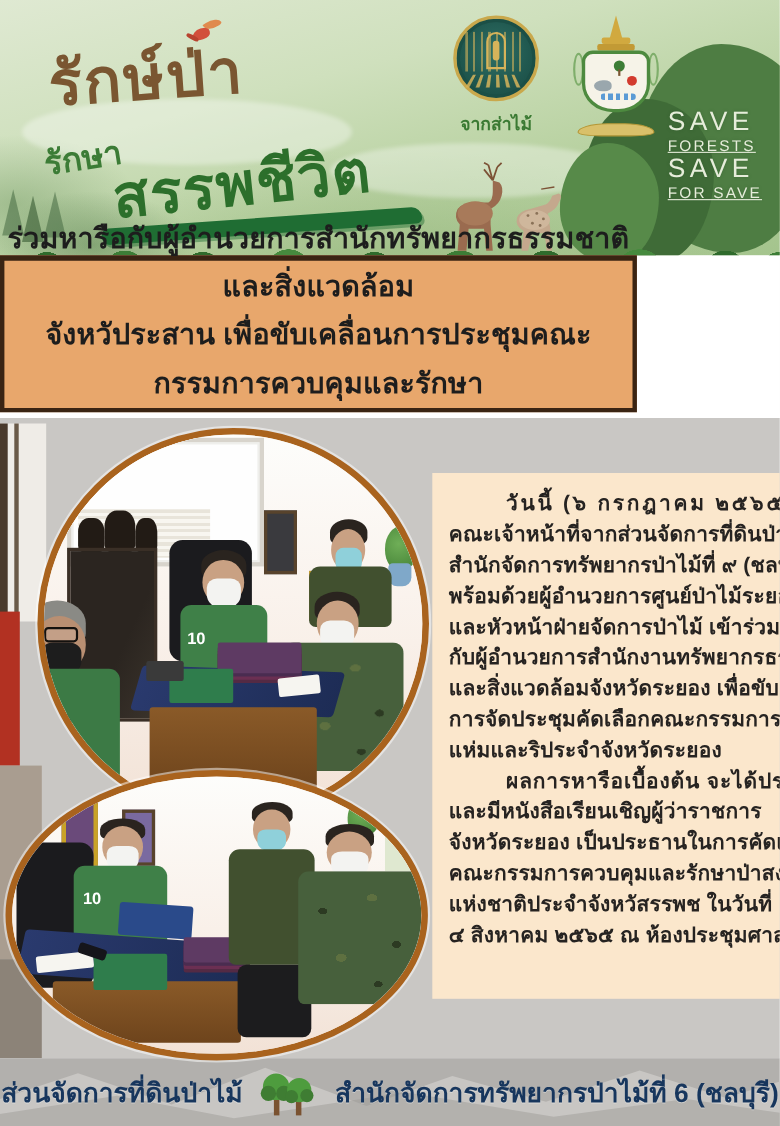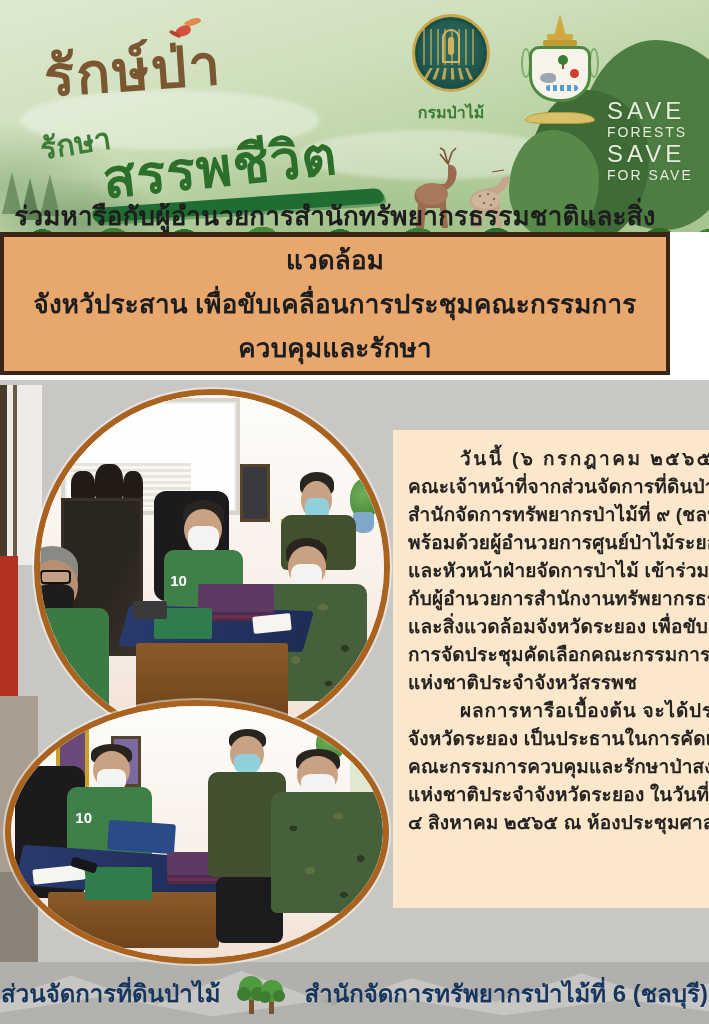--- a/index.html
+++ b/index.html
@@ -60,26 +60,26 @@
   .crest .trunk { position:absolute; left:30px; top:14px; width:2px; height:6px; background:#7a5632; }
   .crest .eleph { position:absolute; left:8px; top:24px; width:16px; height:10px; background:#9aa7ad; border-radius:50% 40% 40% 50%; }
   .crest .sun { position:absolute; right:9px; top:20px; width:9px; height:9px; background:#d23b2e; border-radius:50%; }
   .crest .wave { position:absolute; left:14px; bottom:8px; width:32px; height:6px;
     background:repeating-linear-gradient(90deg,#5b9bd5 0 4px, transparent 4px 7px); border-radius:3px; }
   .crest .ribbon { position:absolute; left:4px; bottom:0px; width:70px; height:12px; background:#d9c06a; border:1px solid #b59838; border-radius:50% 50% 40% 40%/90% 90% 40% 40%; }
   .crest .wing { position:absolute; top:34px; width:10px; height:30px; border:2px solid #7fae6b; border-radius:50%; }
 
   .save-block { position:absolute; left:607px; top:98px; color:#e6edda; text-shadow:0 0 3px rgba(40,80,40,.4); }
   .save-big { font-size:24px; letter-spacing:4px; font-weight:400; line-height:26px; }
-  .save-small { font-size:14px; letter-spacing:2px; font-weight:400; line-height:17px; }
+  .save-small { font-size:14px; letter-spacing:2px; font-weight:400; line-height:17px;text-decoration:underline; }
 
   .deer-wrap { position:absolute; left:396px; top:146px; width:140px; height:86px; }
 
   
-  .title-banner { position:absolute; left:0; top:232px; width:670px; height:143px;
+  .title-banner { position:absolute; left:0; top:232px; width:579px; height:143px;
     background:#E8A76C; border:4px solid #3a2413; border-top-width:5px;
     display:flex; flex-direction:column; justify-content:center; align-items:center; }
   .title-line { font-size:26px; font-weight:700; color:#1d1d1d; line-height:44px; text-align:center; letter-spacing:.2px; }
 
   
   .main { position:absolute; left:0; top:380px; width:709px; height:582px; background:#C9C7C4; }
   .frag-wall { position:absolute; left:0; top:5px; width:42px; height:180px; background:#efece7; border-left:7px solid #4a3a2c; }
   .frag-wall .line { position:absolute; left:6px; top:0; width:4px; height:100%; background:#6a5a48; }
   .frag-red { position:absolute; left:0; top:176px; width:18px; height:140px; background:#b23122; }
   .frag-tan { position:absolute; left:0; top:316px; width:38px; height:176px; background:#a99d90; }
@@ -166,21 +166,21 @@
     <div class="slogan2">รักษา</div>
     <div class="slogan3">สรรพชีวิต</div>
     <div class="brush"></div>
 
     <div class="dept-seal">
       <div class="grove"></div>
         <div class="arch"></div>
         <div class="figure"></div>
         <div class="field"></div>
     </div>
-    <div class="dept-label">กรมป่าไม้</div>
+    <div class="dept-label">จากส่าไม้</div>
 
     <div class="crest">
       <div class="spire"></div>
         <div class="tier"></div>
         <div class="tier2"></div>
       <div class="wing" style="left:0;"></div>
         <div class="wing" style="right:0;"></div>
       <div class="shield">
         <div class="tree"></div>
           <div class="trunk"></div>
@@ -242,27 +242,28 @@
     <div class="article-box">
       <div class="para para1">
           <div class="a-line">วันนี้ (๖ กรกฎาคม ๒๕๖๕)</div>
           <div class="a-line">คณะเจ้าหน้าที่จากส่วนจัดการที่ดินป่าไม้</div>
           <div class="a-line">สำนักจัดการทรัพยากรป่าไม้ที่ ๙ (ชลบุรี)</div>
           <div class="a-line">พร้อมด้วยผู้อำนวยการศูนย์ป่าไม้ระยอง</div>
           <div class="a-line">และหัวหน้าฝ่ายจัดการป่าไม้ เข้าร่วมหารือ</div>
           <div class="a-line">กับผู้อำนวยการสำนักงานทรัพยากรธรรมชาติ</div>
           <div class="a-line">และสิ่งแวดล้อมจังหวัดระยอง เพื่อขับเคลื่อน</div>
           <div class="a-line">การจัดประชุมคัดเลือกคณะกรรมการป่าสงวน</div>
-          <div class="a-line">แห่งชาติประจำจังหวัสรรพช</div>
+          <div class="a-line">แห่มและริประจำจังหวัดระยอง</div>
         </div>
       <div class="para para2">
           <div class="a-line">ผลการหารือเบื้องต้น จะได้ประสาน</div>
+          <div class="a-line">และมีหนังสือเรียนเชิญผู้ว่าราชการ</div>
           <div class="a-line">จังหวัดระยอง เป็นประธานในการคัดเลือก</div>
           <div class="a-line">คณะกรรมการควบคุมและรักษาป่าสงวน</div>
-          <div class="a-line">แห่งชาติประจำจังหวัดระยอง ในวันที่</div>
+          <div class="a-line">แห่งชาติประจำจังหวัสรรพช ในวันที่</div>
           <div class="a-line">๔ สิงหาคม ๒๕๖๕ ณ ห้องประชุมศาลากลาง</div>
         </div>
     </div>
 
     <div class="photo photo1">
       <div class="scene">
         <div class="wall"></div>
         <div class="abs window1" style="left:6%; top:1%; width:52%; height:34%;">
           <div class="abs blinds" style="left:4%; bottom:4%; width:70%; height:40%;"></div>
         </div>

